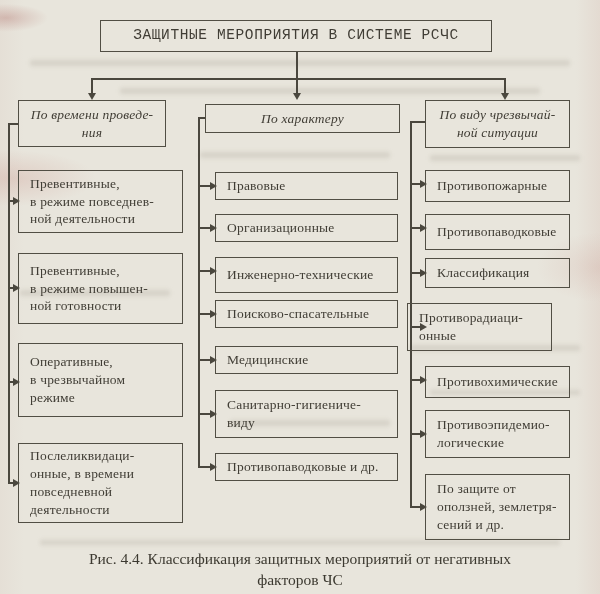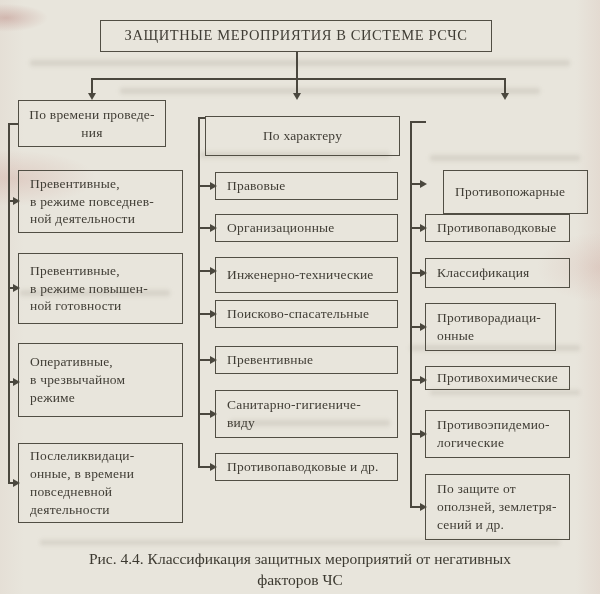--- a/index.html
+++ b/index.html
@@ -32,24 +32,24 @@
     position:absolute;
     box-sizing:border-box;
     border:1.5px solid #514e44;
     display:flex;align-items:center;
     font-size:13.5px;line-height:1.33;
     white-space:pre-line;
     padding:2px 6px 2px 11px;
     letter-spacing:0.2px;
     z-index:3;
   }
-  .hdr{justify-content:center;text-align:center;padding:2px 6px;}
+  .hdr{justify-content:center;text-align:center;padding:2px 6px;font-style:italic;}
   .root{
     justify-content:center;text-align:center;
-    font-size:14.5px;letter-spacing:0.6px;padding:2px 12px;
+    font-size:14.5px;letter-spacing:0.6px;padding:2px 12px;font-family:Liberation Mono, monospace;
   }
   .hline,.vline{position:absolute;background:#4a473e;z-index:2;}
   .hline{height:2px;}
   .vline{width:2px;}
   .arr{position:absolute;height:2px;background:#4a473e;z-index:2;}
   .arr::after{
     content:"";position:absolute;right:-2px;top:-3px;width:0;height:0;
     border-left:7px solid #4a473e;
     border-top:4px solid transparent;border-bottom:4px solid transparent;
   }
@@ -83,21 +83,23 @@
   <div class="box root" style="left:100px;top:20px;width:392px;height:32px">ЗАЩИТНЫЕ МЕРОПРИЯТИЯ В СИСТЕМЕ РСЧС</div>
 
   <div class="vline" style="left:296px;top:52px;height:27px"></div>
   <div class="hline" style="left:92px;top:78px;width:414px"></div>
   <div class="varr" style="left:91px;top:78px;height:16px"></div>
   <div class="varr" style="left:296px;top:78px;height:16px"></div>
   <div class="varr" style="left:504px;top:78px;height:16px"></div>
 
   <div class="box hdr" style="left:18px;top:100px;width:148px;height:47px">По времени проведе-
 ния</div>
-  <div class="box hdr" style="left:205px;top:116px;width:195px;height:40px">По характеру</div>
+  <div class="box hdr" style="left:205px;top:104px;width:195px;height:29px">По характеру</div>
+  <div class="box hdr" style="left:425px;top:100px;width:145px;height:48px">По виду чрезвычай-
+ной ситуации</div>
 
   <div class="hline" style="left:8px;top:123px;width:10px"></div>
   <div class="vline" style="left:8px;top:123px;height:361px"></div>
   <div class="hline" style="left:198px;top:117px;width:8px"></div>
   <div class="vline" style="left:198px;top:117px;height:351px"></div>
   <div class="hline" style="left:410px;top:121px;width:16px"></div>
   <div class="vline" style="left:410px;top:121px;height:387px"></div>
 
   <div class="arr" style="left:9px;top:200px;width:9px"></div>
   <div class="box" style="left:18px;top:170px;width:165px;height:63px">Превентивные,
@@ -126,44 +128,44 @@
   <div class="arr" style="left:199px;top:227px;width:16px"></div>
   <div class="box" style="left:215px;top:214px;width:183px;height:28px">Организационные</div>
 
   <div class="arr" style="left:199px;top:270px;width:16px"></div>
   <div class="box" style="left:215px;top:257px;width:183px;height:36px">Инженерно-технические</div>
 
   <div class="arr" style="left:199px;top:313px;width:16px"></div>
   <div class="box" style="left:215px;top:300px;width:183px;height:28px">Поисково-спасательные</div>
 
   <div class="arr" style="left:199px;top:359px;width:16px"></div>
-  <div class="box" style="left:215px;top:346px;width:183px;height:28px">Превентивные</div>
+  <div class="box" style="left:215px;top:346px;width:183px;height:28px">Медицинские</div>
 
   <div class="arr" style="left:199px;top:413px;width:16px"></div>
   <div class="box" style="left:215px;top:390px;width:183px;height:48px">Санитарно-гигиениче-
 виду</div>
 
   <div class="arr" style="left:199px;top:466px;width:16px"></div>
   <div class="box" style="left:215px;top:453px;width:183px;height:28px">Противопаводковые и др.</div>
 
   <div class="arr" style="left:411px;top:183px;width:14px"></div>
-  <div class="box" style="left:443px;top:170px;width:145px;height:44px">Противопожарные</div>
+  <div class="box" style="left:425px;top:170px;width:145px;height:32px">Противопожарные</div>
 
   <div class="arr" style="left:411px;top:227px;width:14px"></div>
-  <div class="box" style="left:425px;top:214px;width:145px;height:28px">Противопаводковые</div>
+  <div class="box" style="left:425px;top:214px;width:145px;height:36px">Противопаводковые</div>
 
   <div class="arr" style="left:411px;top:272px;width:14px"></div>
   <div class="box" style="left:425px;top:258px;width:145px;height:30px">Классификация</div>
 
   <div class="arr" style="left:411px;top:326px;width:14px"></div>
-  <div class="box" style="left:425px;top:303px;width:131px;height:48px">Противорадиаци-
+  <div class="box" style="left:407px;top:303px;width:145px;height:48px">Противорадиаци-
 онные</div>
 
   <div class="arr" style="left:411px;top:379px;width:14px"></div>
-  <div class="box" style="left:425px;top:366px;width:145px;height:24px">Противохимические</div>
+  <div class="box" style="left:425px;top:366px;width:145px;height:32px">Противохимические</div>
 
   <div class="arr" style="left:411px;top:433px;width:14px"></div>
   <div class="box" style="left:425px;top:410px;width:145px;height:48px">Противоэпидемио-
 логические</div>
 
   <div class="arr" style="left:411px;top:506px;width:14px"></div>
   <div class="box" style="left:425px;top:474px;width:145px;height:66px">По защите от
 оползней, землетря-
 сений и др.</div>
 

